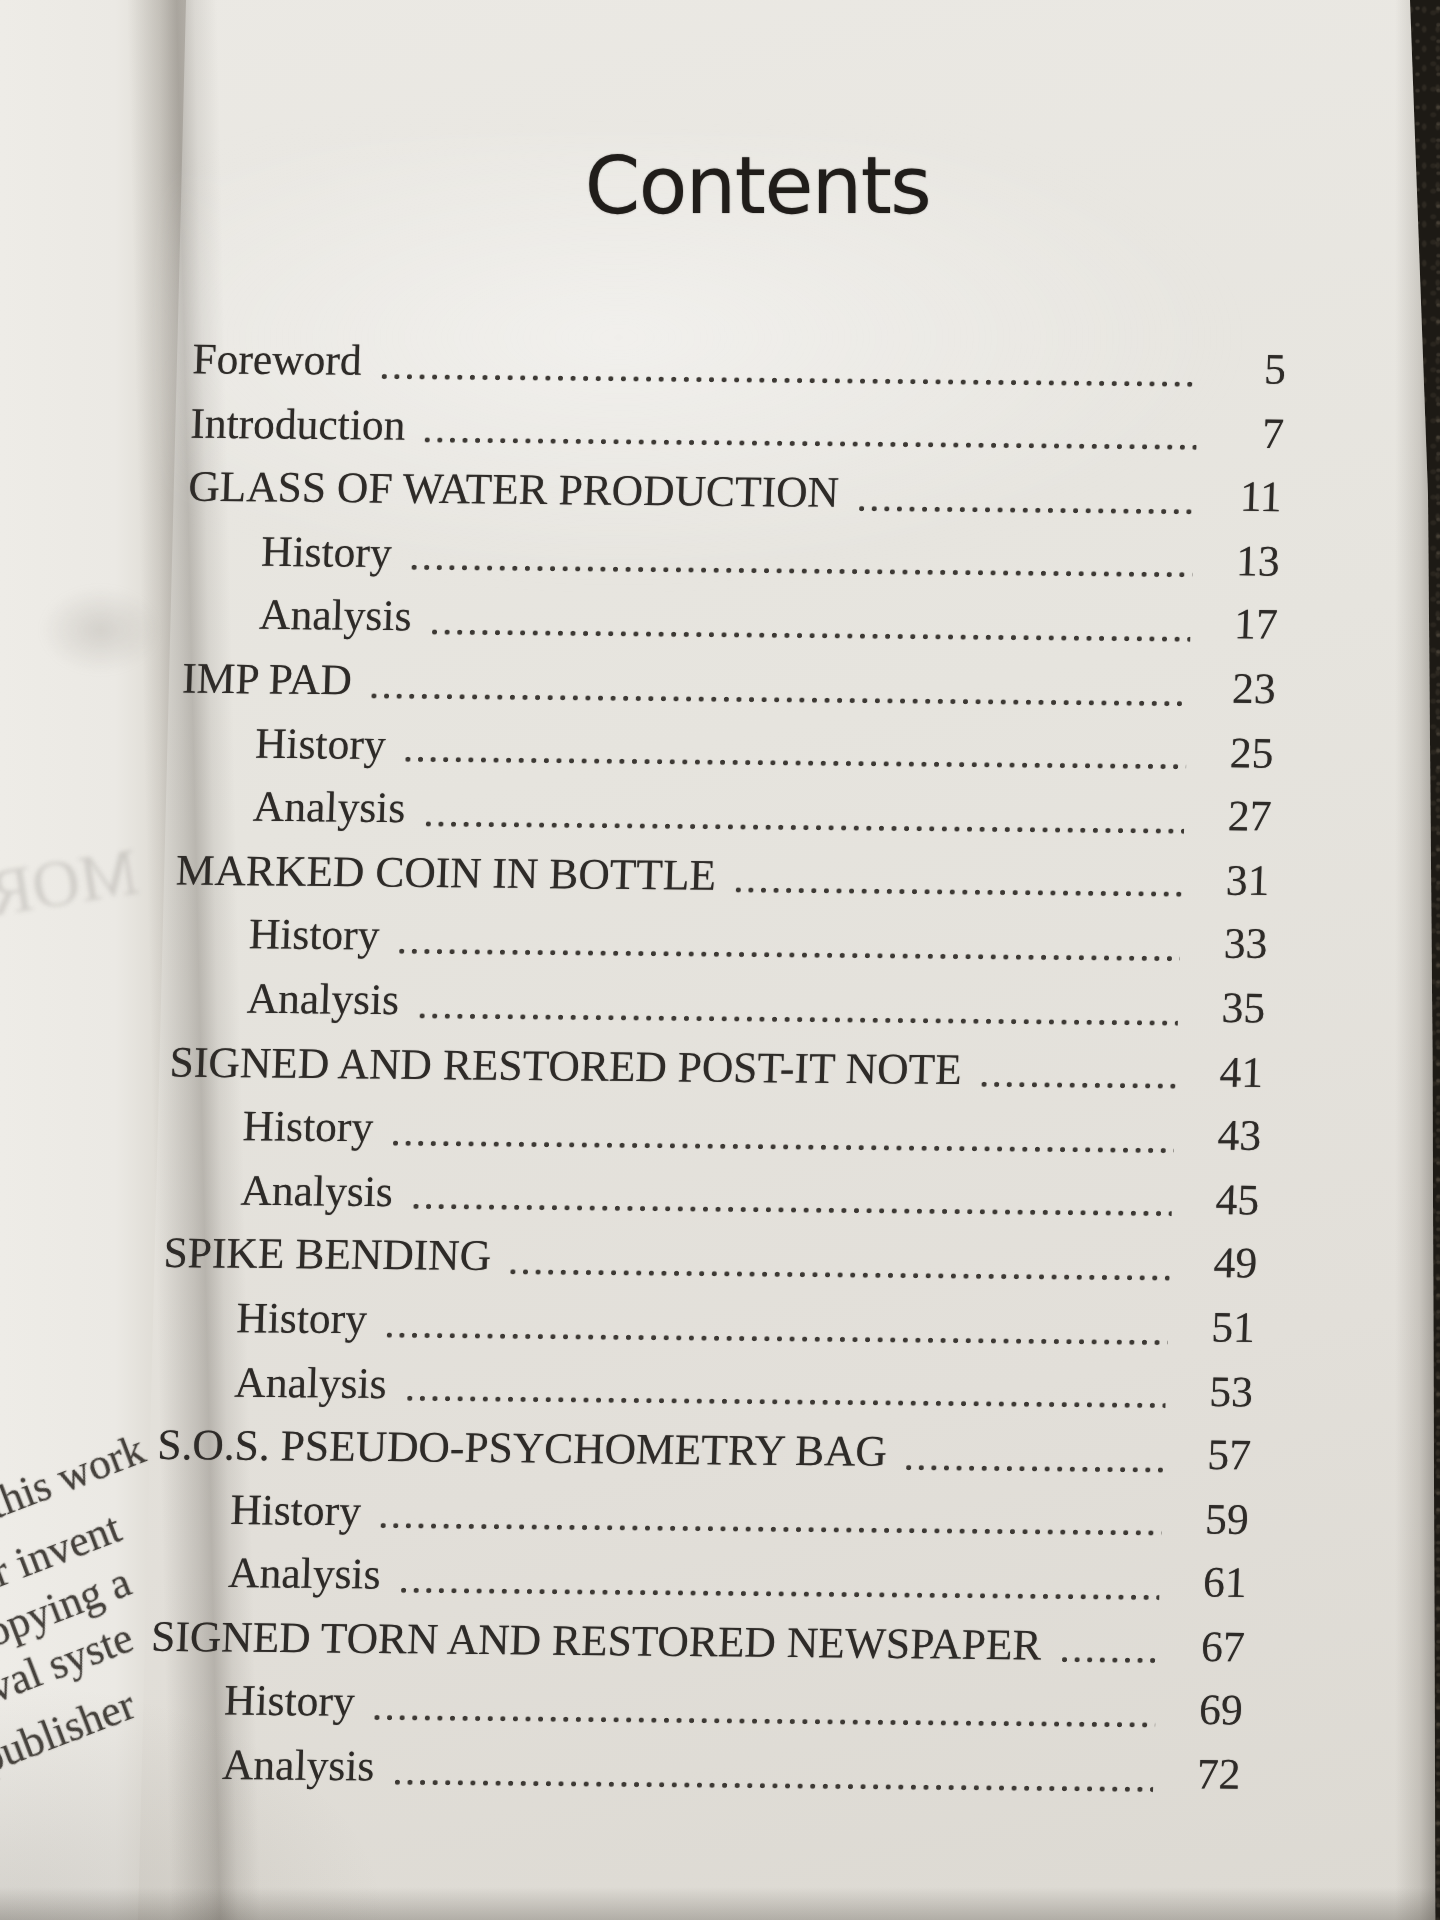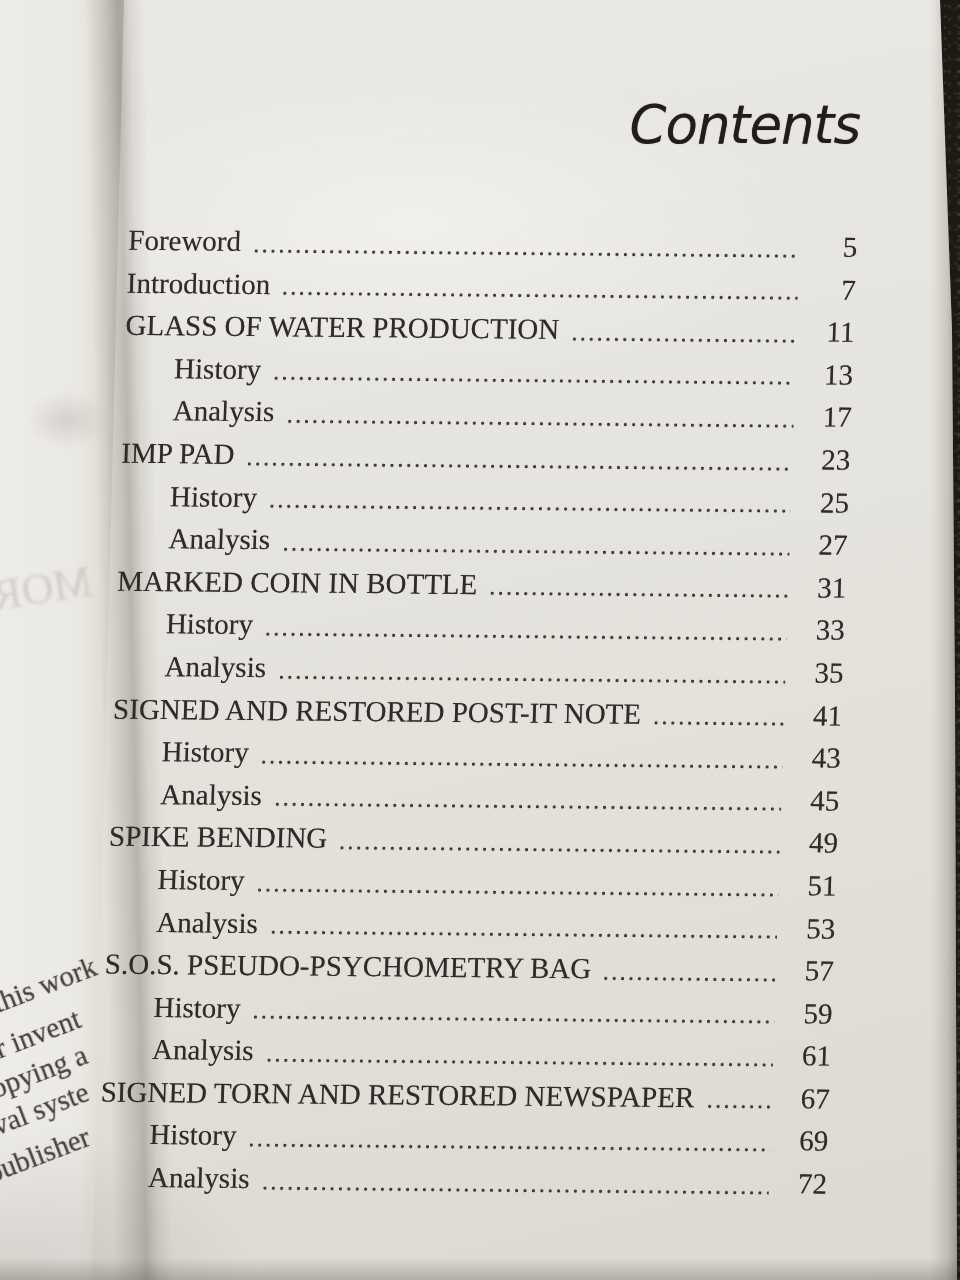--- a/index.html
+++ b/index.html
@@ -41,25 +41,24 @@
   }
   .bottom-shade{
     position:absolute;left:0;bottom:0;width:960px;height:22px;
     background:linear-gradient(0deg, rgba(75,70,62,0.30), transparent);
   }
   .corner-shade{
     position:absolute;left:0;bottom:0;width:260px;height:160px;
     background:radial-gradient(ellipse at 0% 100%, rgba(90,84,74,0.18), transparent 70%);
   }
   .page-title{
-    position:absolute;left:150px;top:94px;width:710px;text-align:right;
+    position:absolute;left:150px;top:94px;width:710px;text-align:center;
     font-family:"DejaVu Sans", sans-serif;
     font-size:53px;letter-spacing:-1px;color:#201d1a;
     text-shadow:0 0 1px rgba(32,29,26,0.55);
-    font-style:italic;
   }
   .toc{
     position:absolute;left:129px;top:219px;width:729px;
     transform:rotate(0.55deg) skewX(-1.3deg);
     transform-origin:20px 0;
     color:#2e2b28;
     text-shadow:0 0 0.7px rgba(46,43,40,0.55);
   }
   .toc-row{display:flex;align-items:baseline;height:42.6px;font-size:29px;line-height:42.6px;}
   .toc-row.lvl-sub{padding-left:50px;}

